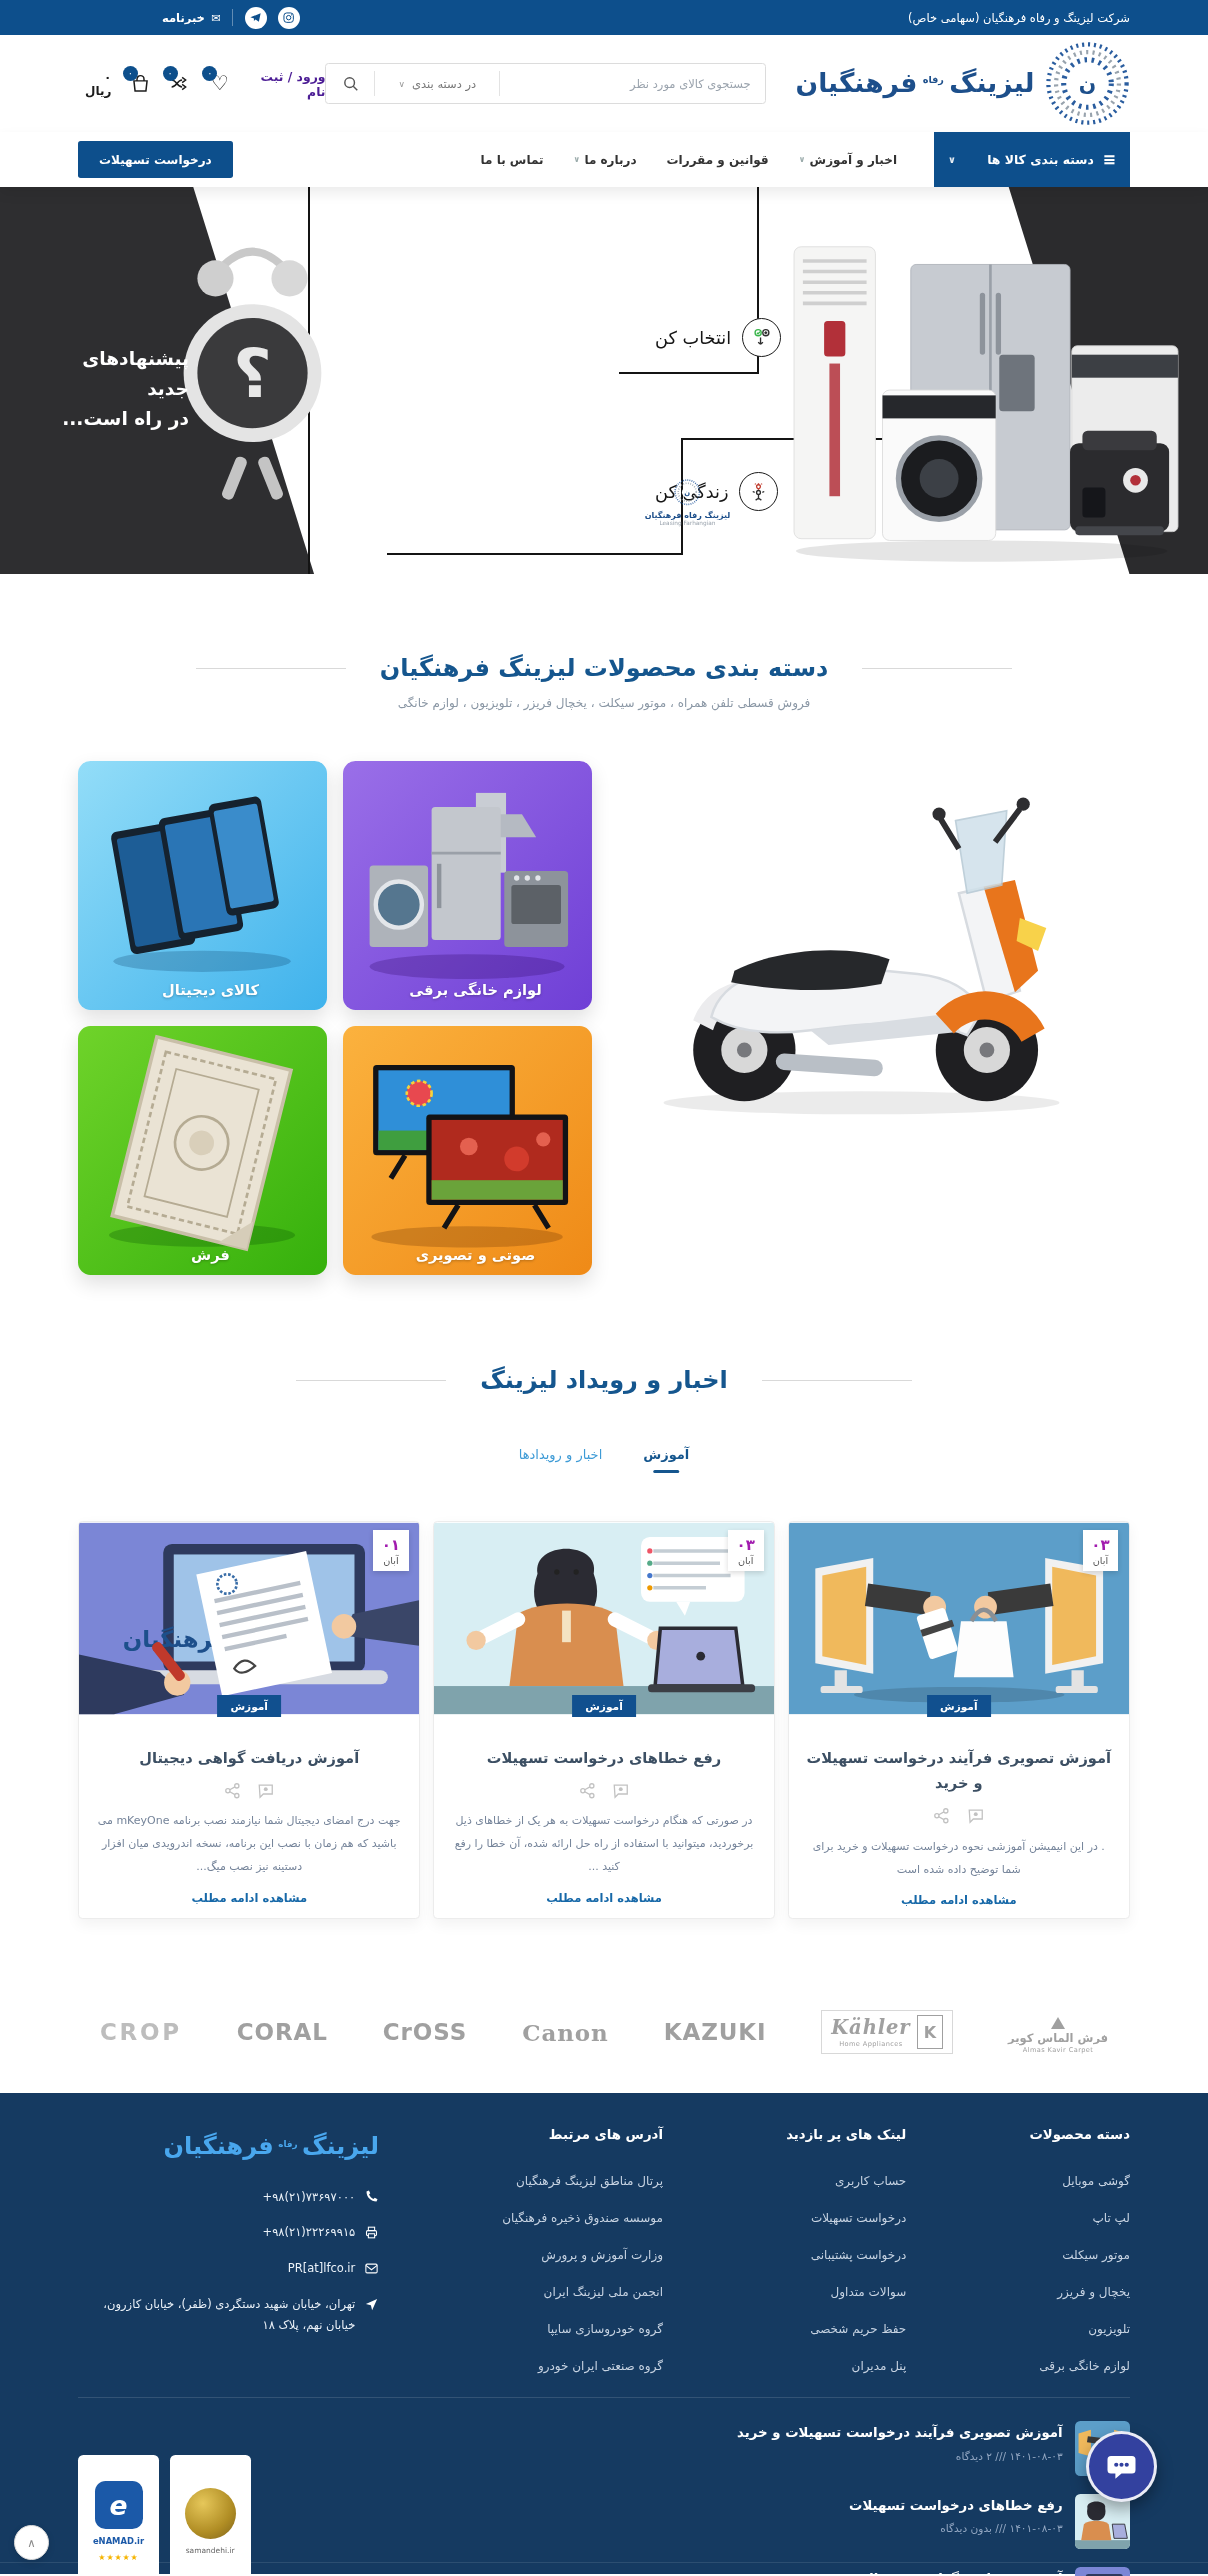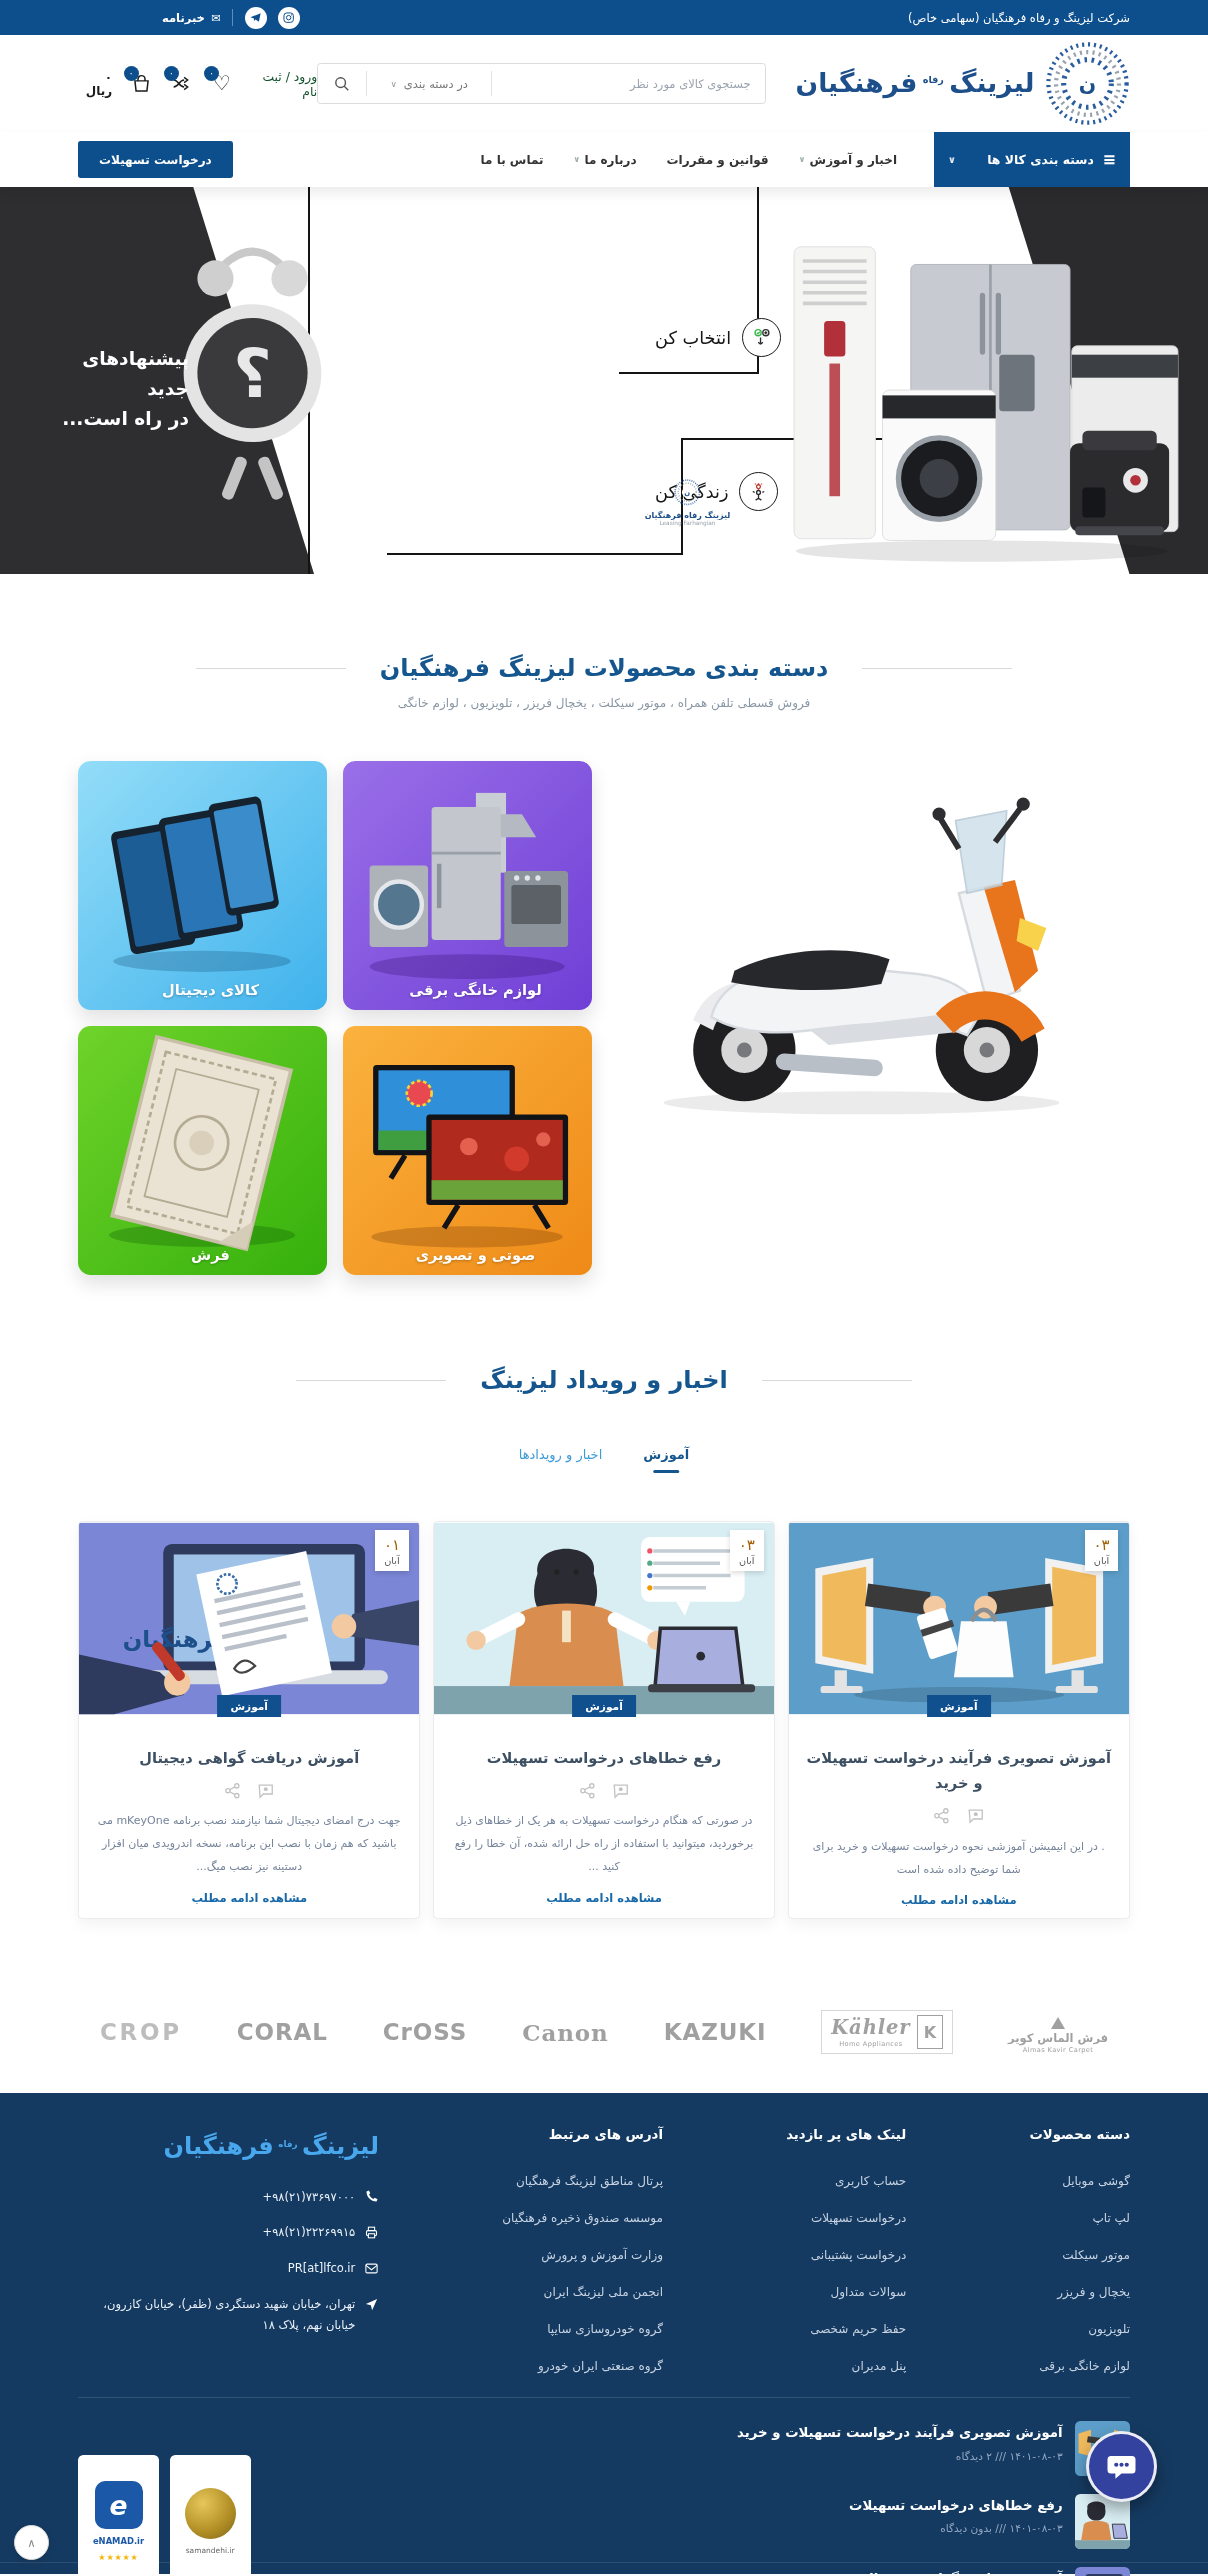--- a/index.html
+++ b/index.html
@@ -24,21 +24,21 @@
   .logotype .mini { font-size:9.7px; color:#1d4f8b; padding-bottom:12.4px; }
   .search { margin-right:30px; width:482px; height:41px; border:0.9px solid #dcdcdc; border-radius:3.5px; display:flex; align-items:stretch; background:#fff; }
   .search input { flex:1; border:none; outline:none; font-family:inherit; font-size:11.5px; color:#444; padding:0 14px; background:transparent; }
   .search input::placeholder { color:#9aa3ad; }
   .s-div { width:0.9px; background:#e3e3e3; margin:7px 0; }
   .cat-select { width:124px; display:flex; align-items:center; justify-content:center; gap:7px; font-size:11.5px; color:#777; cursor:pointer; }
   .cat-select .chev { font-size:8.8px; color:#999; }
   .search-btn { width:48px; display:flex; align-items:center; justify-content:center; background:none; border:none; cursor:pointer; }
   .hspacer { flex:1; }
   .actions { display:flex; align-items:center; gap:17.7px; }
-  .login { font-size:12.4px; font-weight:normal; color:#14532d; cursor:pointer; }
+  .login { font-size:12.4px; font-weight:bold; color:#4c1d95; cursor:pointer; }
   .act-ico { position:relative; width:25px; height:25px; display:flex; align-items:center; justify-content:center; cursor:pointer; }
   .act-ico svg { width:21px; height:21px; }
   .heart-glyph { font-size:20.3px; color:#1c1c1c; line-height:1; }
   .count-badge { position:absolute; top:-5.3px; left:-6.2px; width:15px; height:15px; background:#0d4f8c; color:#fff; font-size:8.8px; border-radius:50%; display:flex; align-items:center; justify-content:center; }
   .cart-total { font-size:12px; font-weight:bold; color:#1c1c1c; }
 
   
   .navbar { height:55px; background:#fff; display:flex; align-items:stretch; box-shadow:0 6.2px 12.4px rgba(0,0,0,.08); position:relative; z-index:5; }
   .catbtn { width:196px; background:#0d4f8c; color:#fff; display:flex; align-items:center; justify-content:space-between; padding:0 14px; font-size:12.4px; font-weight:bold; cursor:pointer; }
   .catbtn .right { display:flex; align-items:center; gap:8.8px; }
@@ -91,21 +91,21 @@
   .tabs { display:flex; justify-content:center; gap:41px; margin-top:53px; }
   .tab { font-size:13px; cursor:pointer; position:relative; padding-bottom:10.6px; }
   .tab.active { color:#15568e; font-weight:bold; }
   .tab.active::after { content:""; position:absolute; bottom:0; right:50%; transform:translateX(50%); width:26.5px; height:2.7px; background:#15568e; border-radius:1.8px; }
   .tab.inactive { color:#3e9bd6; }
   .news-cards { display:grid; grid-template-columns:repeat(3,1fr); gap:12.4px; padding:0 78px; margin-top:48px; }
   .news-card { background:#fff; border:0.9px solid #ececec; border-radius:4.4px; box-shadow:0 5.3px 14px rgba(0,0,0,.05); height:398px; position:relative; overflow:hidden; }
   .nc-img { height:193px; position:relative; cursor:pointer; }
   .nc-img > svg { width:100%; height:100%; display:block; }
   .date-badge { position:absolute; top:8.8px; right:10.6px; background:#fff; padding:5.3px 8.8px 4.4px; text-align:center; box-shadow:0 1.8px 5.3px rgba(0,0,0,.15); }
-  .date-badge .day { font-size:15px; font-weight:normal; color:#a16207; }
+  .date-badge .day { font-size:15px; font-weight:bold; color:#a21caf; }
   .date-badge .month { font-size:9.7px; color:#555; margin-top:1.8px; }
   .cat-badge { position:absolute; top:173px; right:50%; transform:translateX(50%); background:#11508f; color:#fff; font-size:10.6px; font-weight:bold; padding:5.3px 13.3px; z-index:3; }
   .nc-body { padding:30px 16px 14px; text-align:center; }
   .nc-title { font-size:14.6px; font-weight:bold; color:#3c4f63; line-height:1.75; cursor:pointer; }
   .nc-icons { display:flex; justify-content:center; gap:14px; margin-top:10.6px; color:#c2c2c2; }
   .nc-icons svg { width:19.5px; height:19.5px; }
   .nc-excerpt { font-size:11px; color:#75849a; line-height:2.1; margin-top:8.8px; }
   .nc-more { display:inline-block; margin-top:12.4px; color:#1668a8; font-size:11.5px; font-weight:bold; cursor:pointer; }
 
   

